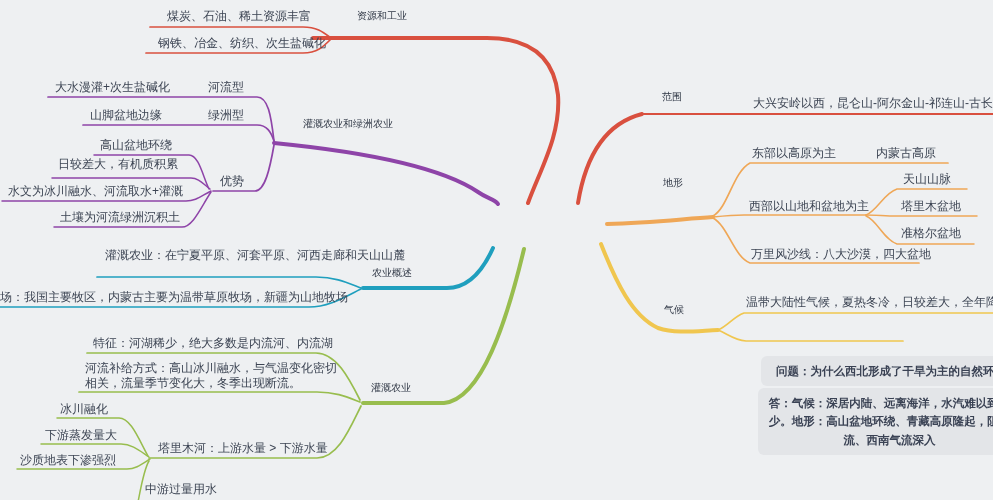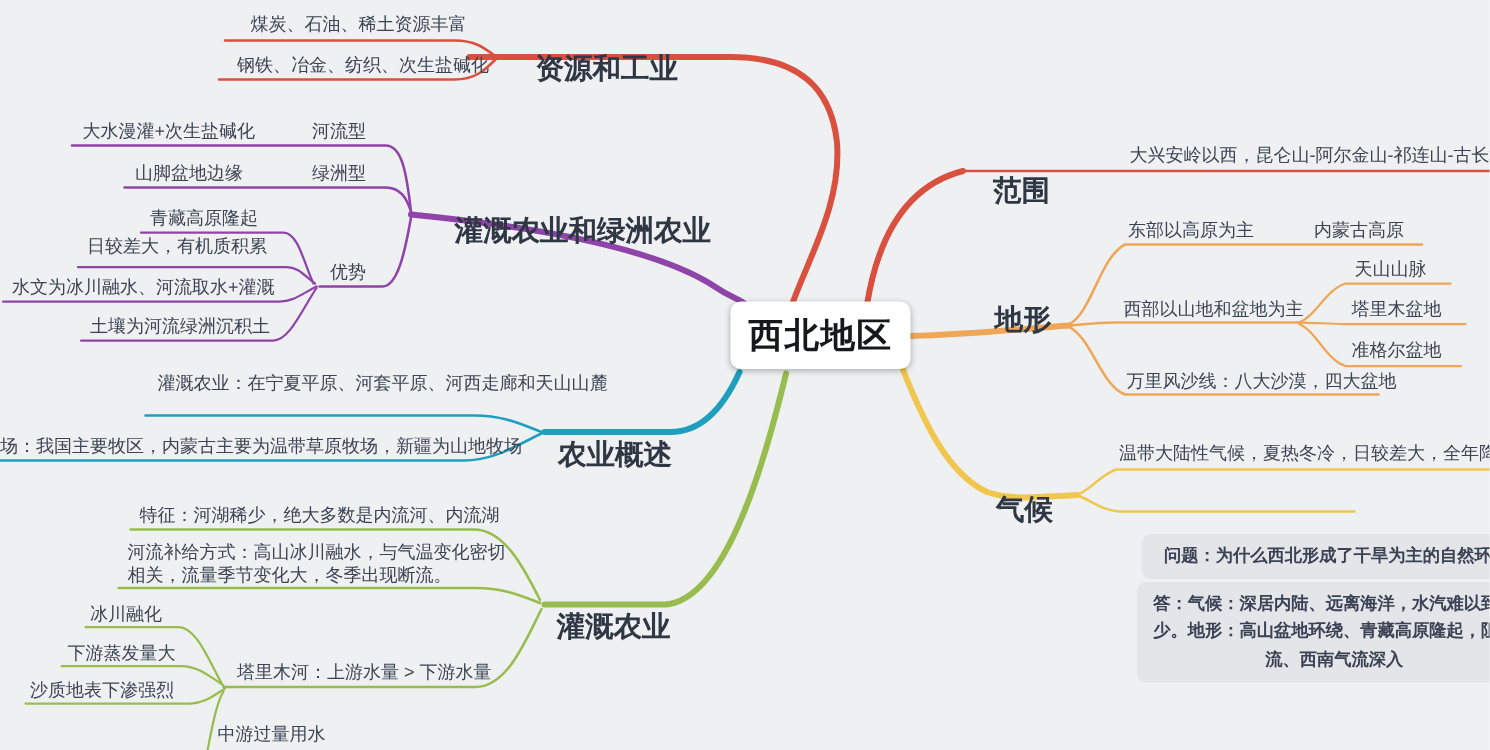--- a/index.html
+++ b/index.html
@@ -14,25 +14,24 @@
   .node{
     position:absolute;
     font-size:12px;
     color:#3c4453;
     white-space:nowrap;
     line-height:1.25;
   }
   .node.wrap{white-space:pre-line;}
   .blabel{
     position:absolute;
-    font-size:19px;
-    font-weight:bold;
+    font-size:10px;
+    font-weight:normal;
     color:#2f3745;
     white-space:nowrap;
-    margin-top:24px;
   }
   #center-topic{
     position:absolute;
     left:487px;top:201px;width:120px;height:45px;
     background:#ffffff;border-radius:7px;
     box-shadow:0 1px 4px rgba(0,0,0,.28);
     display:flex;align-items:center;justify-content:center;
     font-size:23px;font-weight:bold;color:#17181a;
     letter-spacing:1px;
   }
@@ -105,33 +104,32 @@
       <path stroke-width="1.7" d="M 713 218 C 728 226 734 257 750 263 H 919"></path>
     </g>
 
     <g stroke="#f0c64f" stroke-linecap="round">
       <path stroke-width="4" d="M 601 244 C 616 282 632 316 658 328 C 676 334 696 331 718 330"></path>
       <path stroke-width="1.7" d="M 718 330 C 728 326 733 317 744 313 H 993"></path>
       <path stroke-width="1.7" d="M 718 330 C 728 334 734 340 746 341 H 903"></path>
     </g>
   </svg>
 
-  <div id="center-topic">西北地区</div>
 
   <div class="blabel" style="left:357px;top:9px">资源和工业</div>
   <div class="node" style="left:167px;top:9px">煤炭、石油、稀土资源丰富</div>
   <div class="node" style="left:158px;top:36px">钢铁、冶金、纺织、次生盐碱化</div>
 
   <div class="blabel" style="left:303px;top:117px">灌溉农业和绿洲农业</div>
   <div class="node" style="left:55px;top:80px">大水漫灌+次生盐碱化</div>
   <div class="node" style="left:208px;top:80px">河流型</div>
   <div class="node" style="left:90px;top:108px">山脚盆地边缘</div>
   <div class="node" style="left:208px;top:108px">绿洲型</div>
   <div class="node" style="left:220px;top:174px">优势</div>
-  <div class="node" style="left:100px;top:138px">青藏高原隆起</div>
+  <div class="node" style="left:100px;top:138px">高山盆地环绕</div>
   <div class="node" style="left:58px;top:157px">日较差大，有机质积累</div>
   <div class="node" style="left:8px;top:184px">水文为冰川融水、河流取水+灌溉</div>
   <div class="node" style="left:60px;top:210px">土壤为河流绿洲沉积土</div>
 
   <div class="blabel" style="left:372px;top:266px">农业概述</div>
   <div class="node" style="left:105px;top:248px">灌溉农业：在宁夏平原、河套平原、河西走廊和天山山麓</div>
   <div class="node" style="left:0px;top:290px">场：我国主要牧区，内蒙古主要为温带草原牧场，新疆为山地牧场</div>
 
   <div class="blabel" style="left:371px;top:381px">灌溉农业</div>
   <div class="node wrap" style="left:85px;top:361px">河流补给方式：高山冰川融水，与气温变化密切

